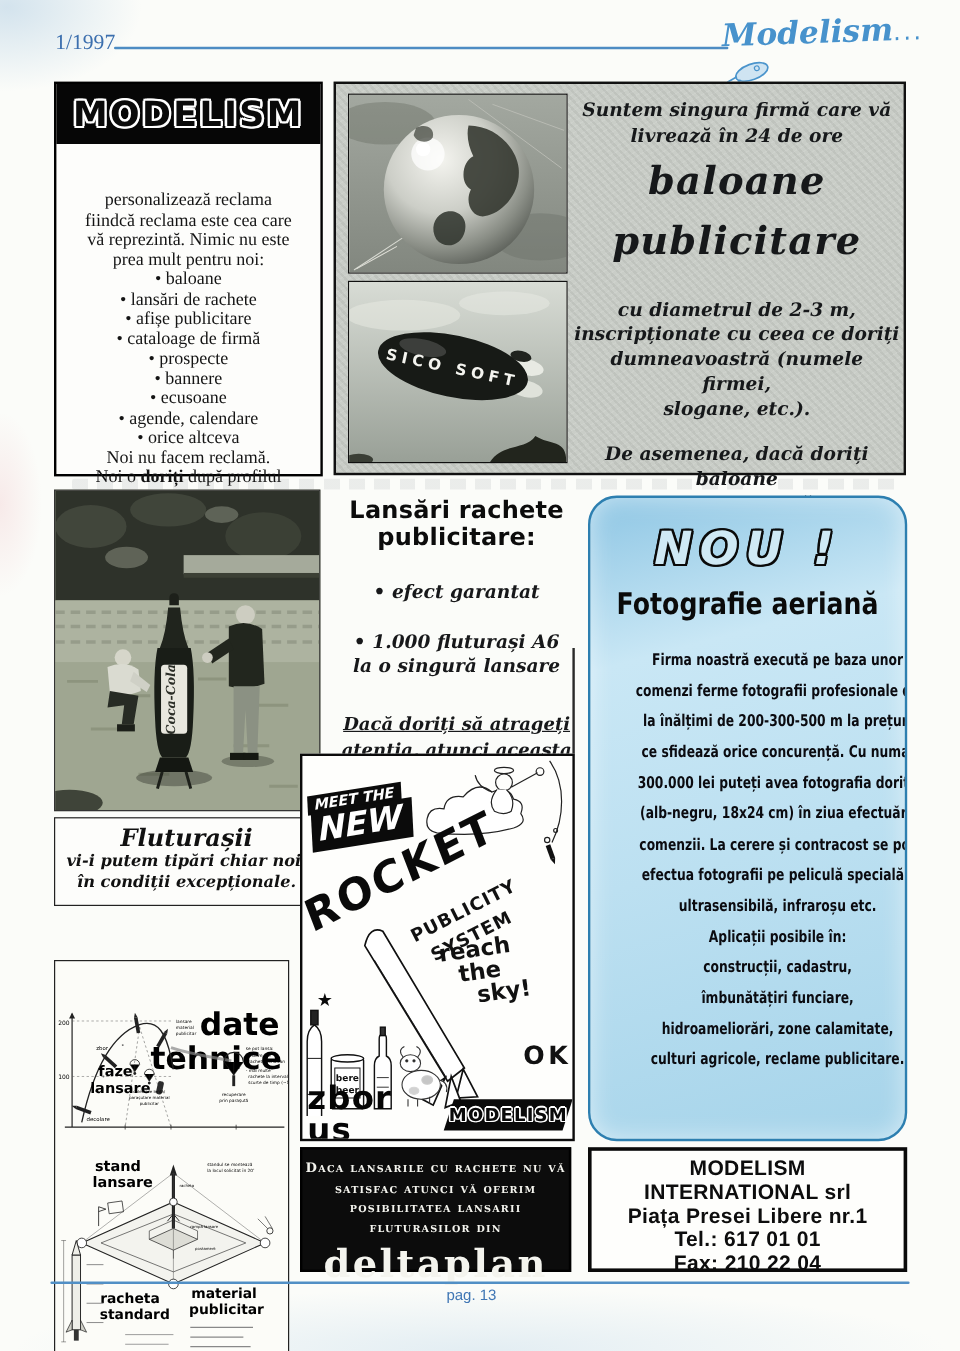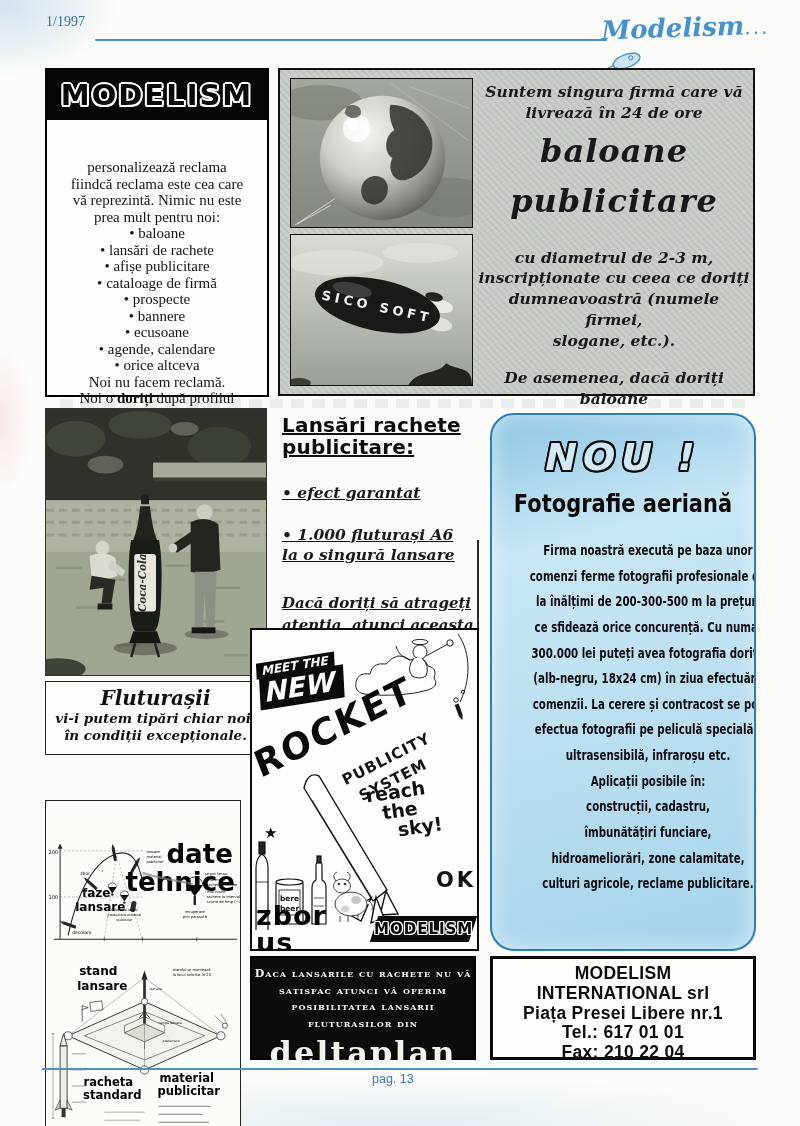--- a/index.html
+++ b/index.html
@@ -7,21 +7,21 @@
     background-color:#fbfcf9;
     background-image:
       radial-gradient(160px 100px at 6px 6px, rgba(120,170,210,.30), transparent 70%),
       radial-gradient(520px 70px at 50% 1126px, rgba(140,185,220,.22), transparent 75%),
       radial-gradient(50px 110px at 0px 420px, rgba(230,150,160,.18), transparent 70%);
     font-family:"DejaVu Sans", sans-serif; color:#111;}
   .abs{position:absolute;}
   .script{font-family:"DejaVu Serif", serif; font-style:italic; font-weight:bold;}
 
   
-  .issue{left:46px;top:14px;font-size:14px;color:#3c6fae;font-family:"Liberation Serif",serif;}
+  .issue{left:46px;top:25px;font-size:18px;color:#3c6fae;font-family:"Liberation Serif",serif;}
   .hrule{left:95px;top:39px;width:512px;height:2px;background:#4d8cc3;border-radius:2px;}
   .logo{left:602px;top:12px;color:#4792cc;font-size:26px;transform:rotate(-2deg);}
   .logo .lg{font-family:"DejaVu Serif",serif;font-style:italic;font-weight:bold;}
   .logo .dots{font-size:20px;letter-spacing:2px;}
 
   
   .mbox{left:45px;top:68px;width:224px;height:329px;border:2.5px solid #000;background:#fdfdfb;box-sizing:border-box;}
   .mbar{height:50px;background:#060606;display:flex;align-items:center;justify-content:center;}
   .bubble{color:#0a0a0a;font-weight:bold;font-size:29px;letter-spacing:2px;
     text-shadow:2px 0 0 #fff,-2px 0 0 #fff,0 2px 0 #fff,0 -2px 0 #fff,
@@ -38,21 +38,21 @@
     background-image:repeating-linear-gradient(47deg, rgba(0,0,0,.05) 0 2px, transparent 2px 5px),
       repeating-linear-gradient(-31deg, rgba(255,255,255,.09) 0 1px, transparent 1px 4px);}
   .photo{position:absolute;background:#e6e6df;border:1.5px solid #101010;box-sizing:border-box;}
   .ph1{left:10px;top:8px;width:183px;height:150px;}
   .ph2{left:10px;top:164px;width:183px;height:152px;}
   .btxt{position:absolute;left:198px;top:0;width:272px;height:100%;text-align:center;color:#16181a;}
   .btxt .l{font-size:15.5px;line-height:1.35;}
   .btxt .big{font-size:32px;line-height:1.12;letter-spacing:1px;}
 
   
-  .launch{left:282px;top:414px;width:197px;text-align:left;text-decoration:underline;}
+  .launch{left:282px;top:414px;width:197px;text-align:center;}
   .ltitle{font-weight:bold;font-size:20px;line-height:1.12;letter-spacing:.2px;color:#0c0c0c;}
   .lb{font-size:15.5px;line-height:1.3;color:#17181a;}
   .lnote{font-size:15px;line-height:1.45;text-decoration:underline;color:#17181a;}
   .vdiv{left:477px;top:540px;width:2px;height:90px;background:#2a2a2a;}
 
   
   .cphoto{left:45px;top:408px;width:222px;height:268px;border:1.5px solid #333;box-sizing:border-box;background:#9fa692;}
 
   
   .fbox{left:45px;top:681px;width:221px;height:74px;border:1.5px solid #222;box-sizing:border-box;text-align:center;background:#fdfdfb;}

